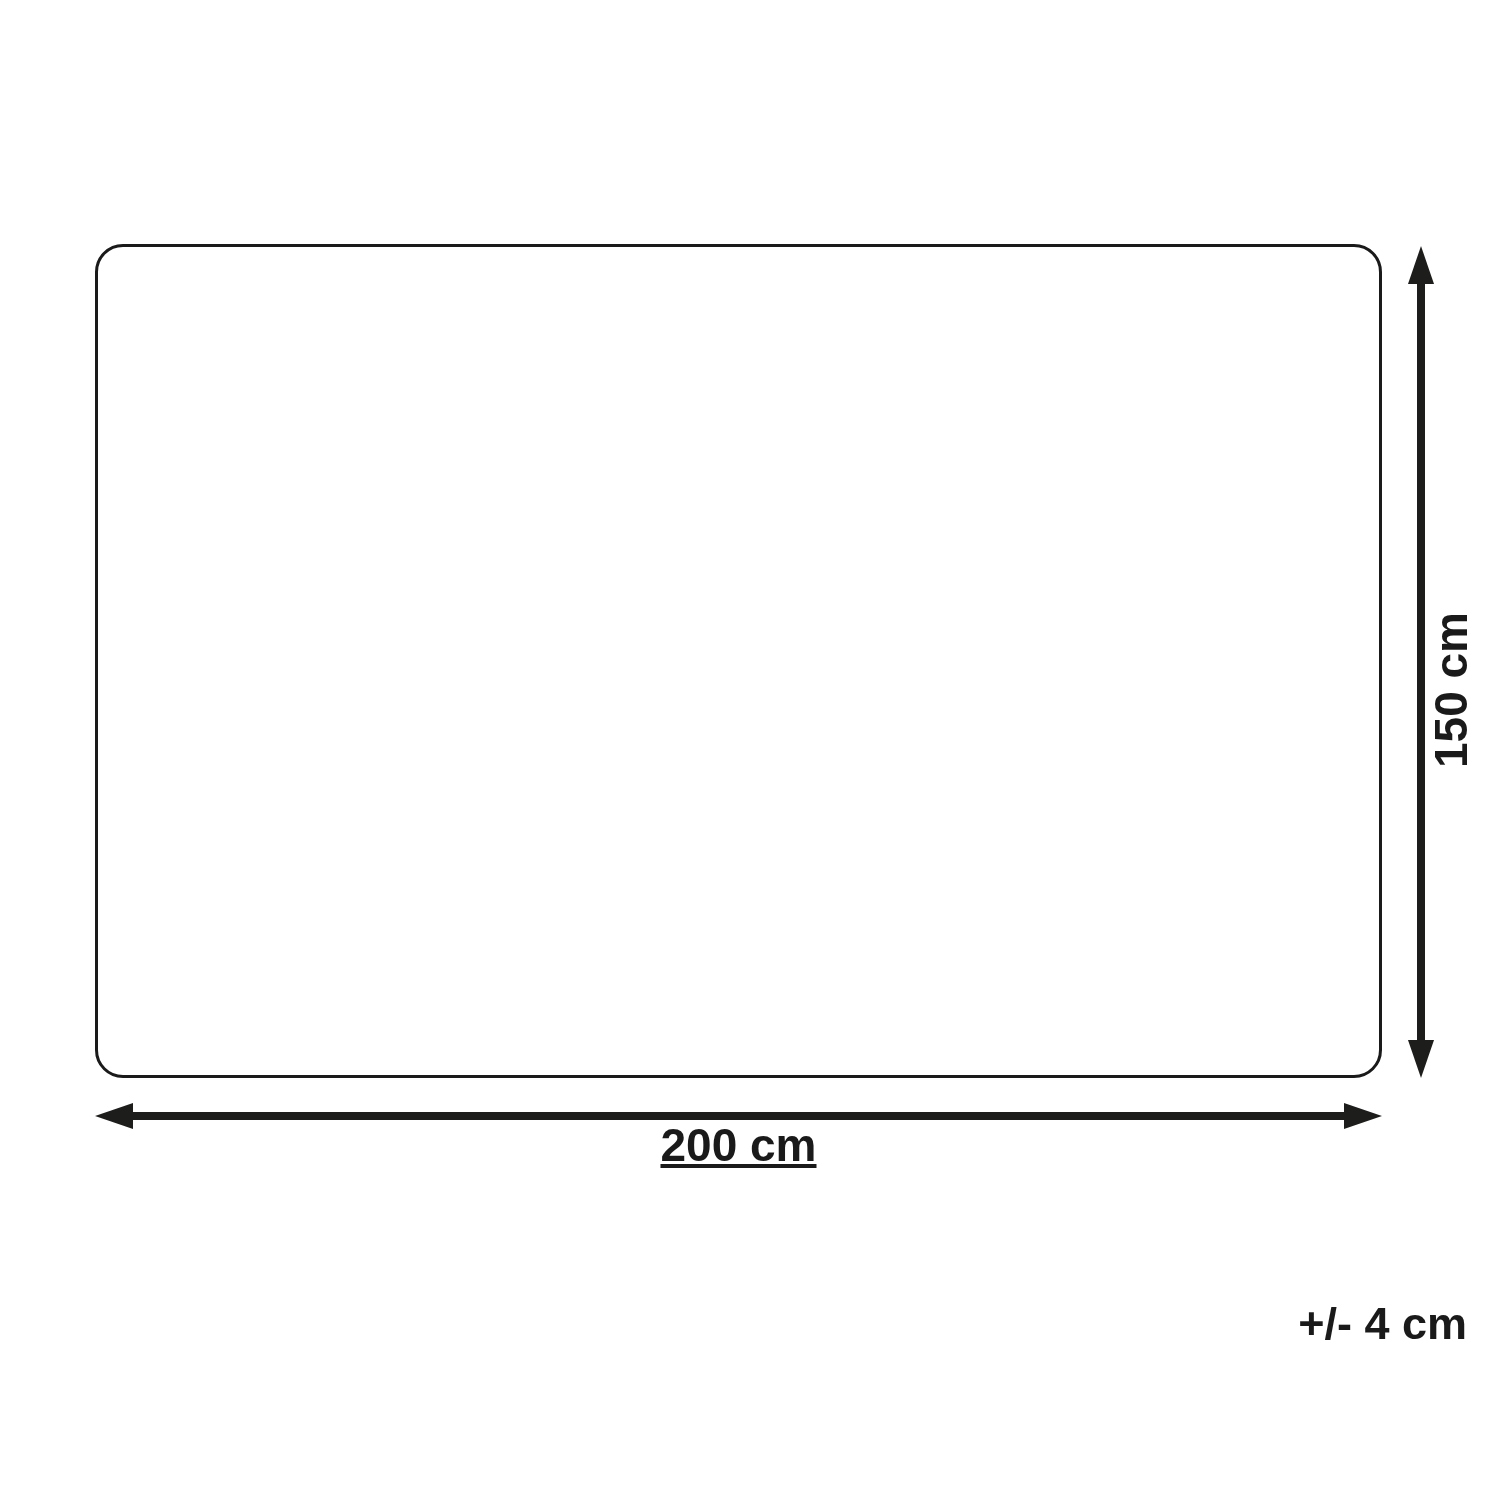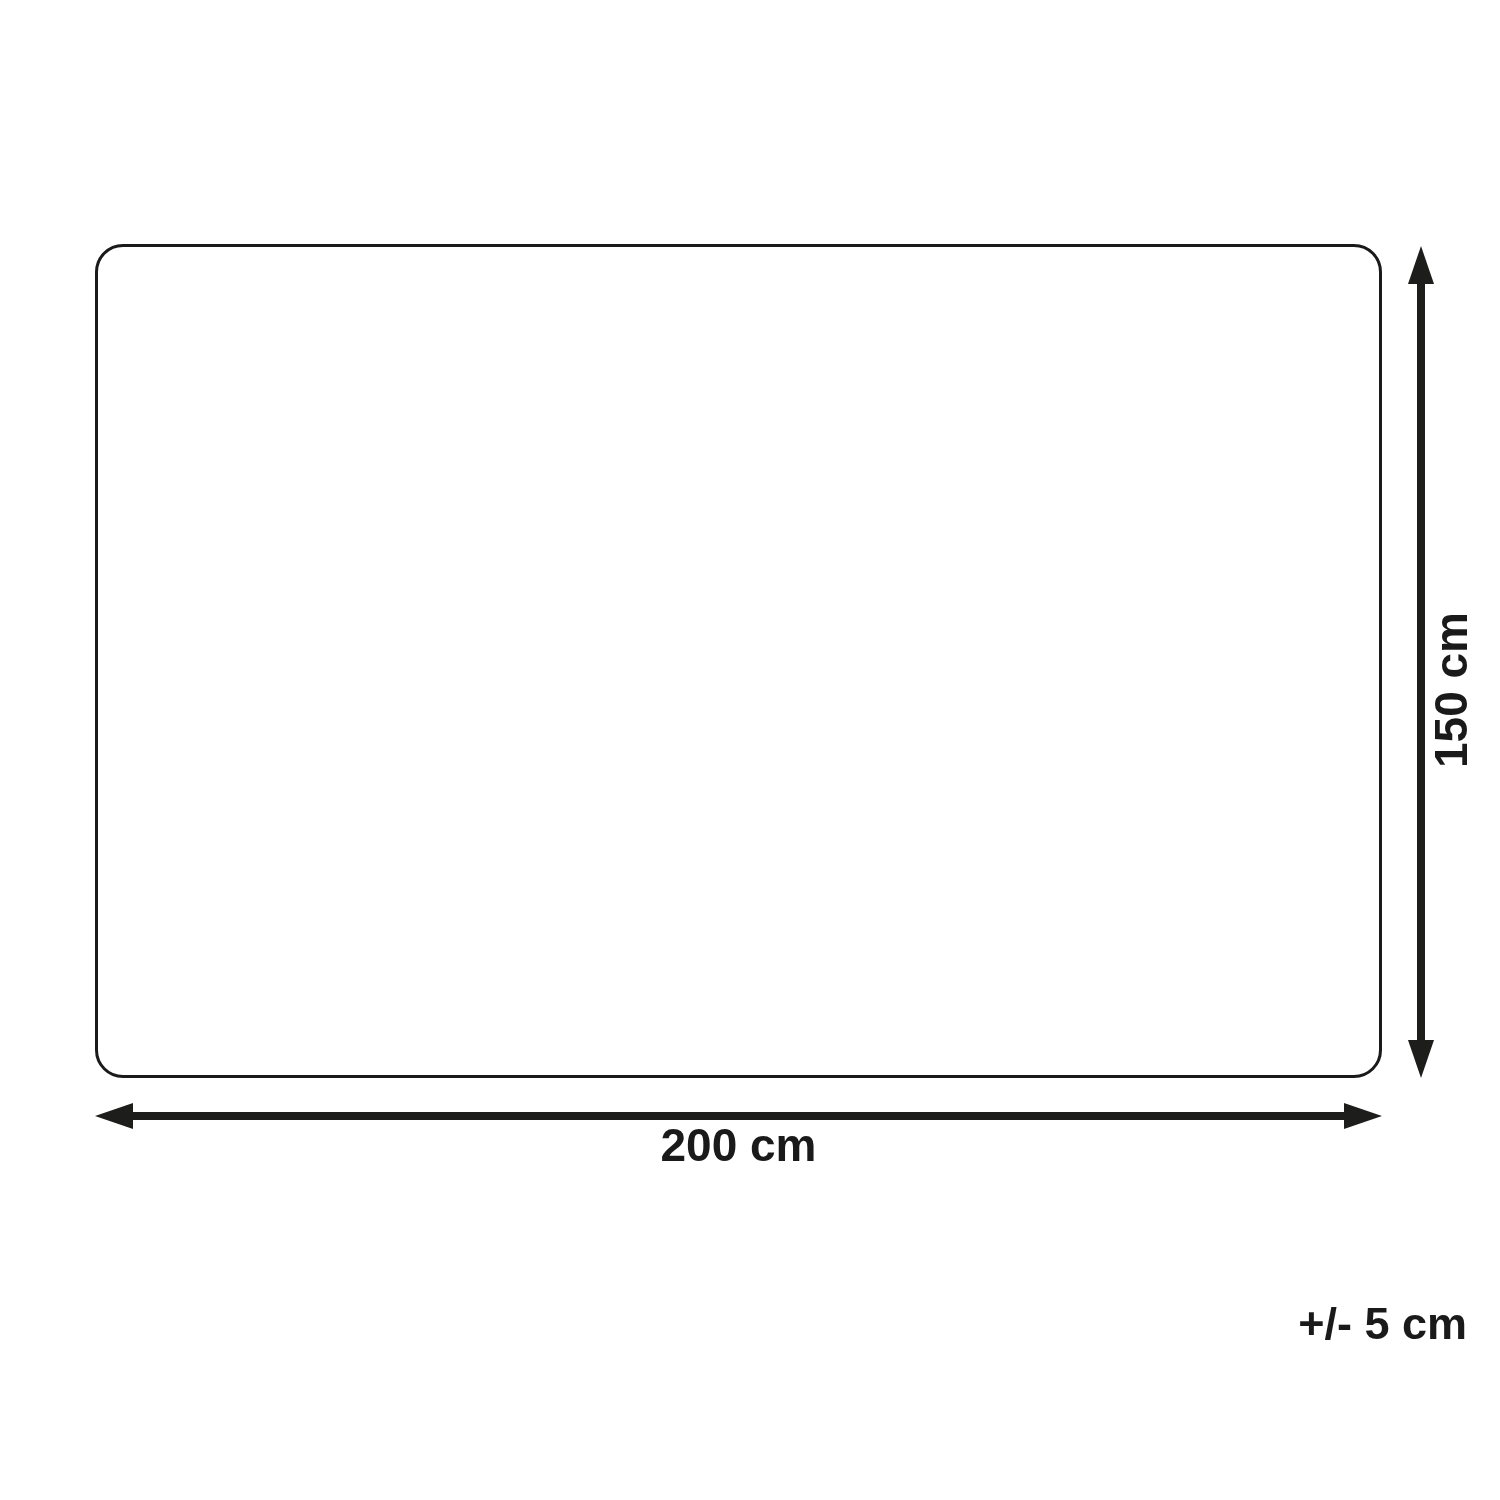--- a/index.html
+++ b/index.html
@@ -96,20 +96,21 @@
     font-weight: 700;
     font-size: 46px;
     color: #1a1a1a;
     white-space: nowrap;
   }
   .width-label {
     left: 95px;
     top: 1118px;
     width: 1287px;
     text-align: center;
+    text-decoration: underline;
   }
   .height-label {
     left: 1451px;
     top: 690px;
     transform: translate(-50%, -50%) rotate(-90deg);
   }
   .tolerance-label {
     right: 33px;
     top: 1298px;
     font-size: 45px;
@@ -131,15 +132,15 @@
   <div class="arrow arrow-h">
     <span class="head head-left"></span>
     <span class="shaft"></span>
     <span class="head head-right"></span>
   </div>
 
   <div class="dim-label width-label">200 cm</div>
 
   <div class="dim-label height-label">150 cm</div>
 
-  <div class="dim-label tolerance-label">+/- 5 cm</div>
+  <div class="dim-label tolerance-label">+/- 4 cm</div>
 
 </div>
 
 </body></html>

